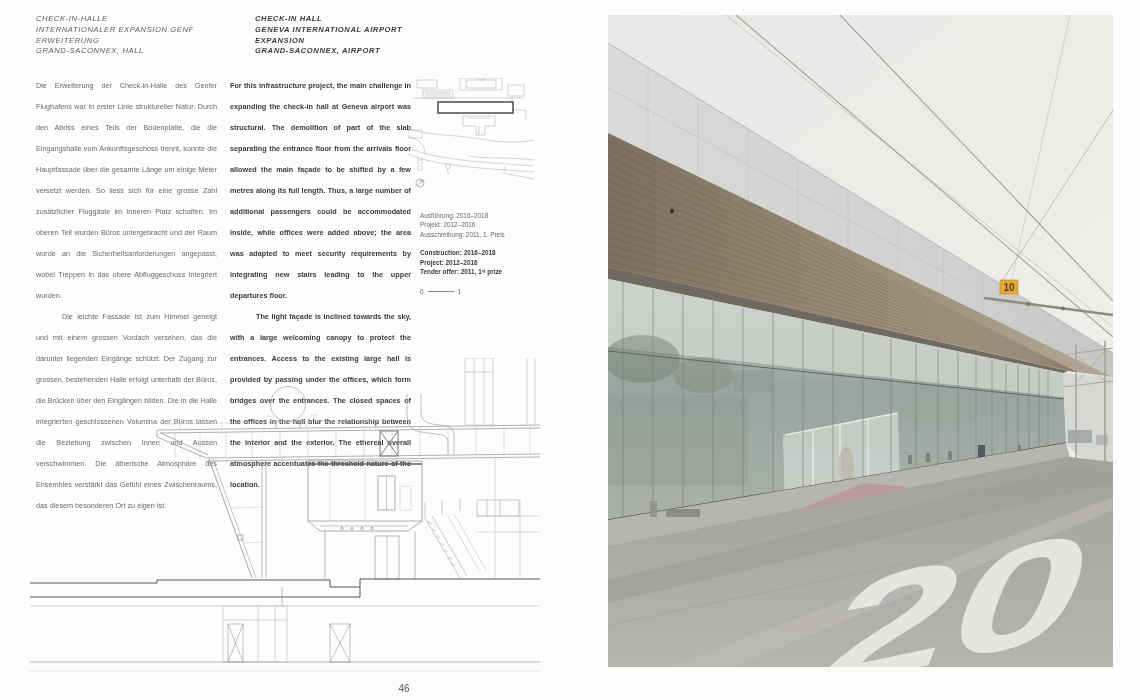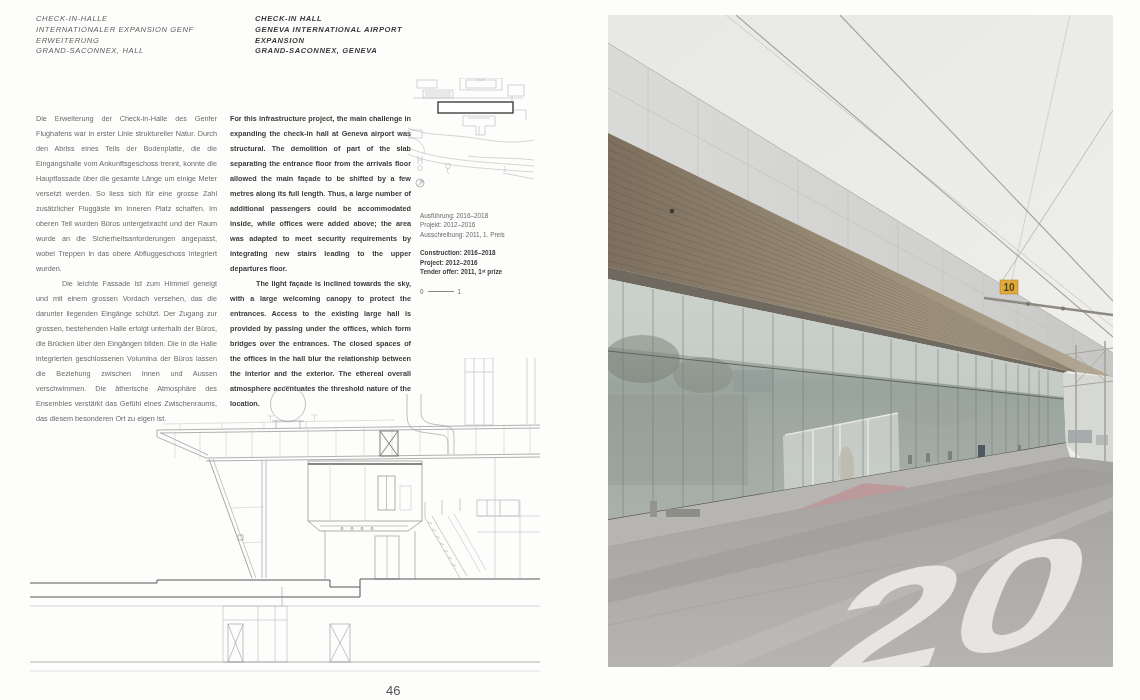--- a/index.html
+++ b/index.html
@@ -10,37 +10,37 @@
     -webkit-font-smoothing:antialiased;
   }
   .abs{position:absolute;}
 
   
   .title-block{line-height:10.8px;font-size:7.6px;letter-spacing:.6px;font-style:italic;}
   .title-de{left:36px;top:14px;color:#5e5e5e;font-weight:normal;}
   .title-en{left:240px;top:14px;color:#3a3a3a;font-weight:bold;margin-left:15px;}
 
   
-  .body-col{width:181px;font-size:7.25px;line-height:15px;text-align:justify;margin-top:36px;}
+  .body-col{width:181px;font-size:7.25px;line-height:21px;text-align:justify;}
   .body-de{left:36px;top:75px;color:#6a6a6a;}
   .body-en{left:230px;top:75px;color:#3b3b3b;font-weight:bold;}
   .body-col p{margin:0;}
   .body-col p.para2{text-indent:26px;}
 
   
   .meta{left:420px;top:211px;font-size:6.4px;line-height:9.4px;}
   .meta .de{color:#6a6a6a;}
   .meta .en{color:#3b3b3b;font-weight:bold;}
   .meta .gap{height:9px;}
 
   
   .scalebar{left:420px;top:288px;font-size:6.4px;color:#6a6a6a;display:flex;align-items:center;}
   .scalebar .rule{display:inline-block;width:26px;border-top:.8px solid #8a8a8a;margin:0 4px;height:0;}
 
-  .pagenum{left:386px;top:683px;width:36px;font-size:13px;color:#555;}
+  .pagenum{left:386px;top:683px;width:36px;text-align:center;font-size:10px;color:#555;}
 
   
   .siteplan{left:408px;top:78px;width:126px;height:124px;}
   .section{left:30px;top:358px;width:510px;height:334px;}
   .photo{left:608px;top:15px;width:472px;height:652px;}
   svg{display:block;}
 </style>
 </head>
 <body>
 
@@ -48,21 +48,21 @@
   <div>CHECK-IN-HALLE</div>
   <div>INTERNATIONALER EXPANSION GENF</div>
   <div>ERWEITERUNG</div>
   <div>GRAND-SACONNEX, HALL</div>
 </div>
 
 <div class="abs title-block title-en">
   <div>CHECK-IN HALL</div>
   <div>GENEVA INTERNATIONAL AIRPORT</div>
   <div>EXPANSION</div>
-  <div>GRAND-SACONNEX, GENEVA</div>
+  <div>GRAND-SACONNEX, AIRPORT</div>
 </div>
 
 <div class="abs body-col body-de">
   <p class="para1">Die Erweiterung der Check-in-Halle des Genfer Flughafens war in erster Linie struktureller Natur. Durch den Abriss eines Teils der Bodenplatte, die die Eingangshalle vom Ankunftsgeschoss trennt, konnte die Hauptfassade über die gesamte Länge um einige Meter versetzt werden. So liess sich für eine grosse Zahl zusätzlicher Fluggäste im Inneren Platz schaffen. Im oberen Teil wurden Büros untergebracht und der Raum wurde an die Sicherheitsanforderungen angepasst, wobei Treppen in das obere Abfluggeschoss integriert wurden.</p>
   <p class="para2">Die leichte Fassade ist zum Himmel geneigt und mit einem grossen Vordach versehen, das die darunter liegenden Eingänge schützt. Der Zugang zur grossen, bestehenden Halle erfolgt unterhalb der Büros, die Brücken über den Eingängen bilden. Die in die Halle integrierten geschlossenen Volumina der Büros lassen die Beziehung zwischen Innen und Aussen verschwimmen. Die ätherische Atmosphäre des Ensembles verstärkt das Gefühl eines Zwischenraums, das diesem besonderen Ort zu eigen ist.</p>
 </div>
 
 <div class="abs body-col body-en">
   <p class="para1">For this infrastructure project, the main challenge in expanding the check-in hall at Geneva airport was structural. The demolition of part of the slab separating the entrance floor from the arrivals floor allowed the main façade to be shifted by a few metres along its full length. Thus, a large number of additional passengers could be accommodated inside, while offices were added above; the area was adapted to meet security requirements by integrating new stairs leading to the upper departures floor.</p>
   <p class="para2">The light façade is inclined towards the sky, with a large welcoming canopy to protect the entrances. Access to the existing large hall is provided by passing under the offices, which form bridges over the entrances. The closed spaces of the offices in the hall blur the relationship between the interior and the exterior. The ethereal overall atmosphere accentuates the threshold nature of the location.</p>

